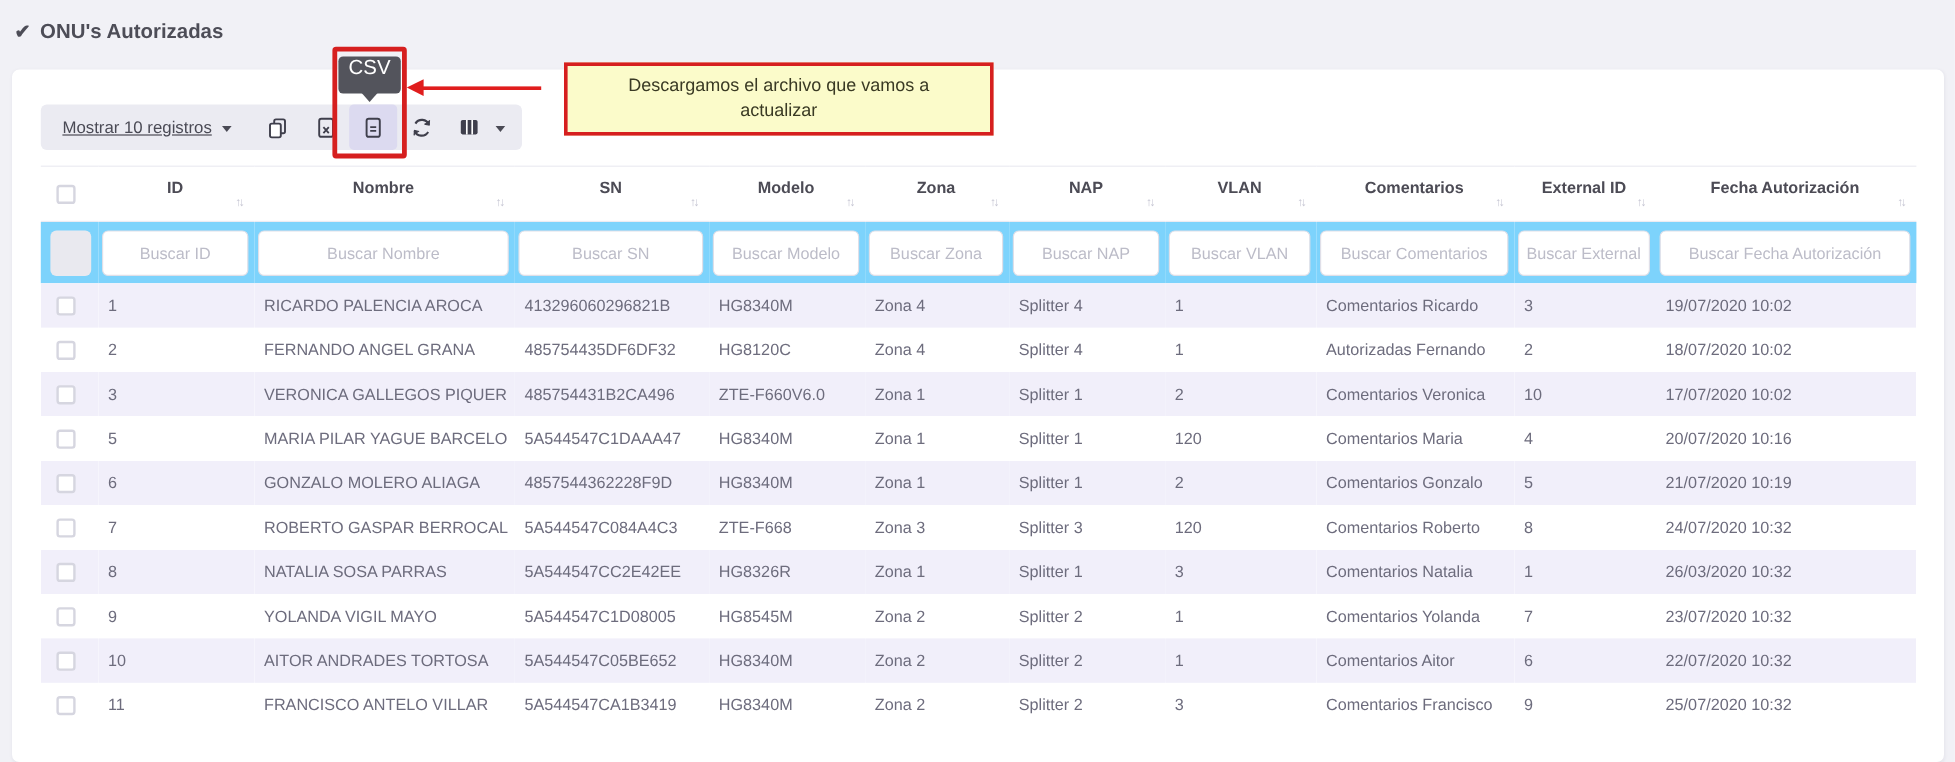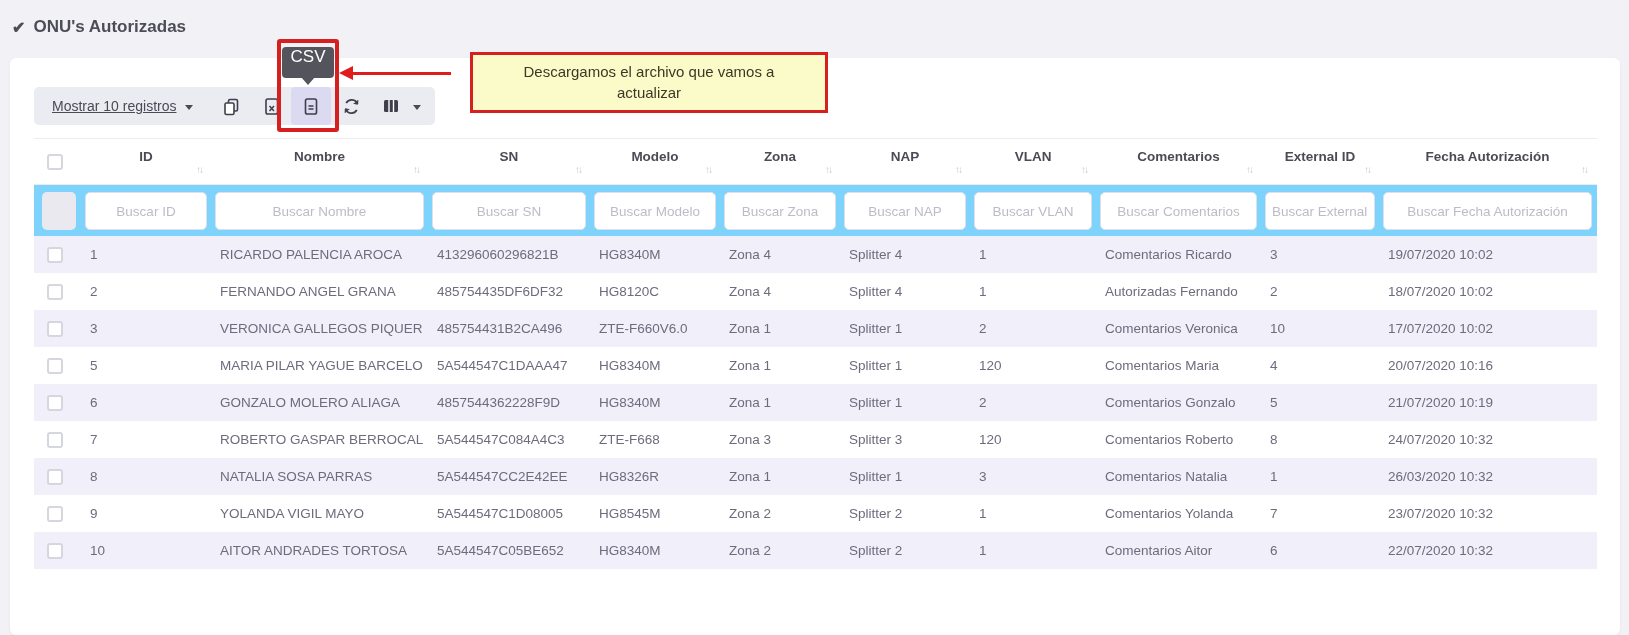--- a/index.html
+++ b/index.html
@@ -429,20 +429,35 @@
             <td>AITOR ANDRADES TORTOSA</td>
             <td>5A544547C05BE652</td>
             <td>HG8340M</td>
             <td>Zona 2</td>
             <td>Splitter 2</td>
             <td>1</td>
             <td>Comentarios Aitor</td>
             <td>6</td>
             <td>22/07/2020 10:32</td>
           </tr>
+          <tr>
+            <td>
+              <input type="checkbox" class="cbx" style="">
+            </td>
+            <td>11</td>
+            <td>FRANCISCO ANTELO VILLAR</td>
+            <td>5A544547CA1B3419</td>
+            <td>HG8340M</td>
+            <td>Zona 2</td>
+            <td>Splitter 2</td>
+            <td>3</td>
+            <td>Comentarios Francisco</td>
+            <td>9</td>
+            <td>25/07/2020 10:32</td>
+          </tr>
         </tbody>
     </table>
   </div>
 </div>
 
 <div class="annot-tooltip">
   <span>CSV</span>
 </div>
 <div class="annot-redbox"></div>
 <div class="annot-arrow-head"></div>

